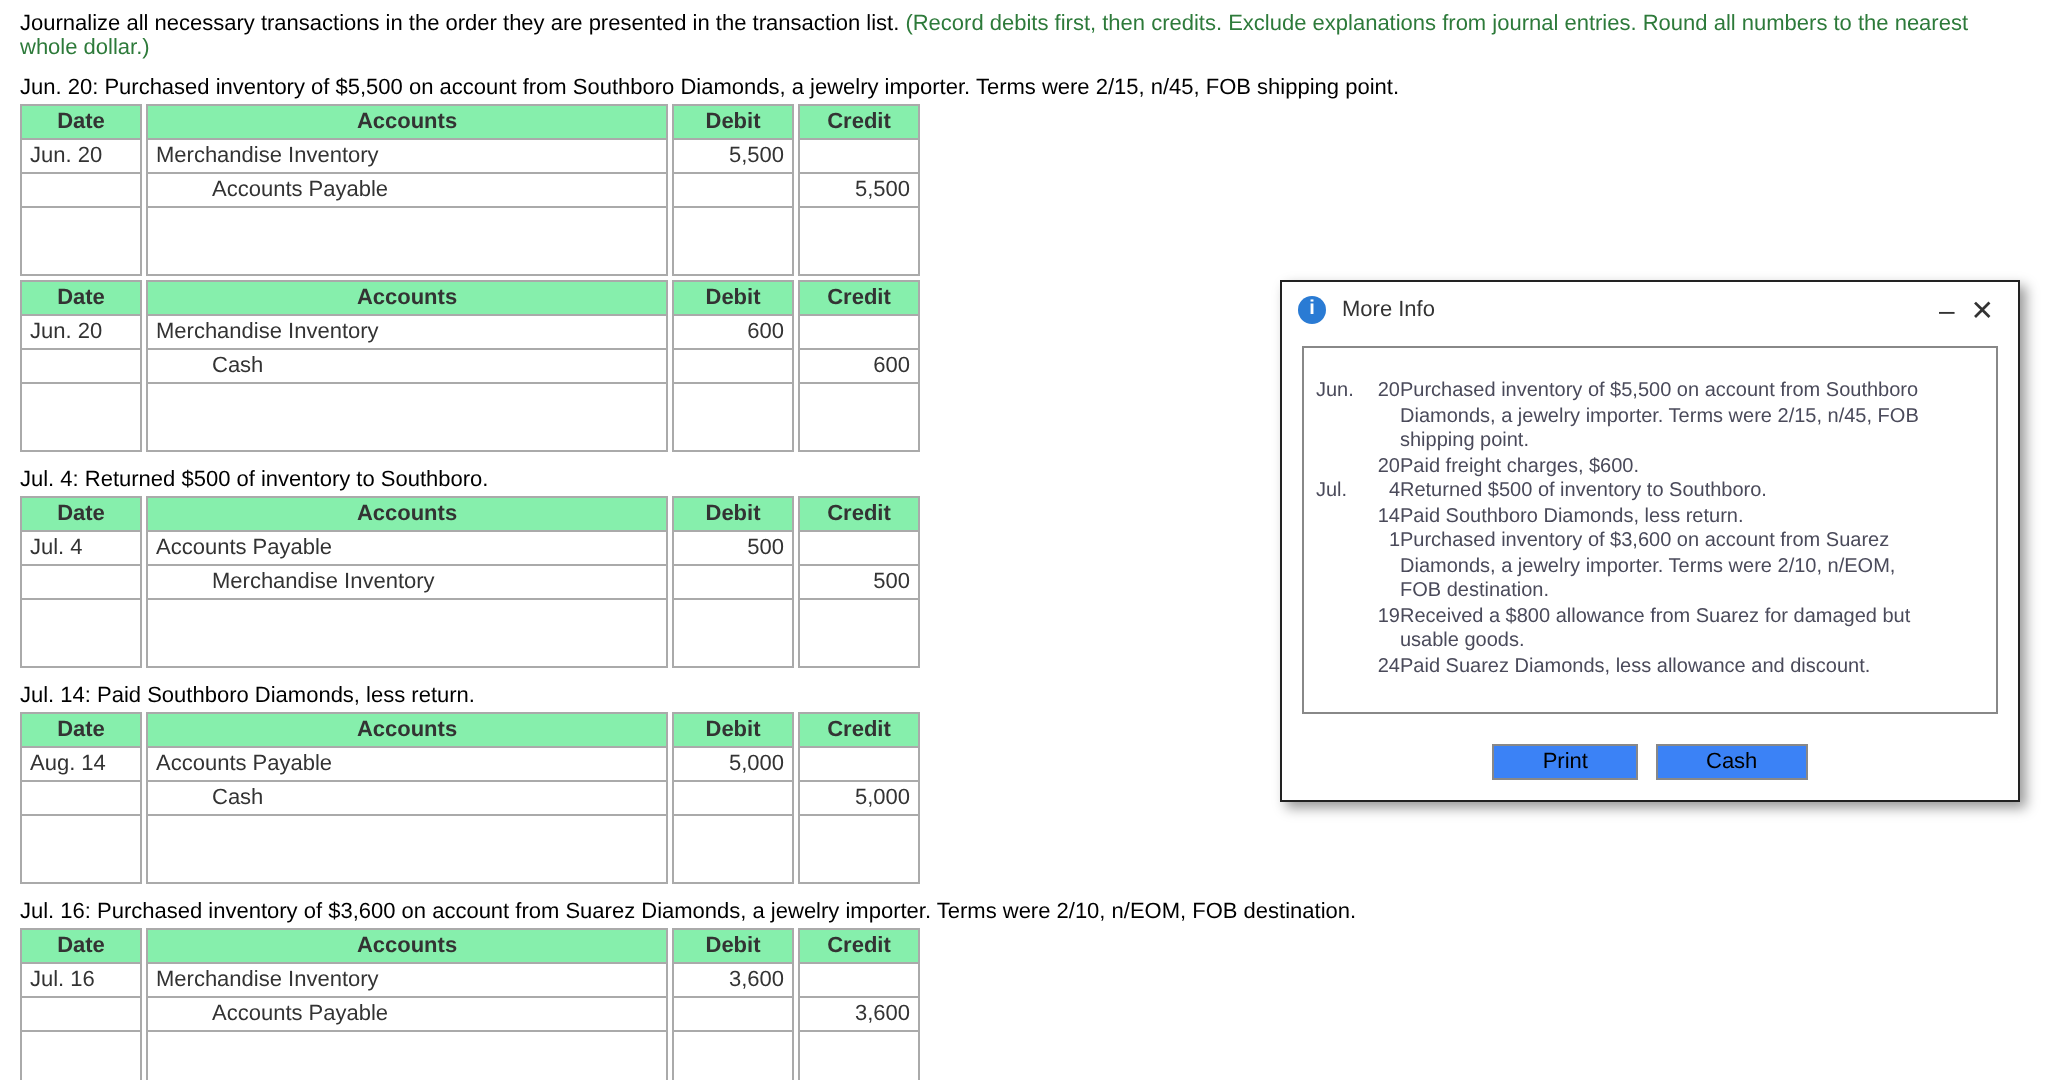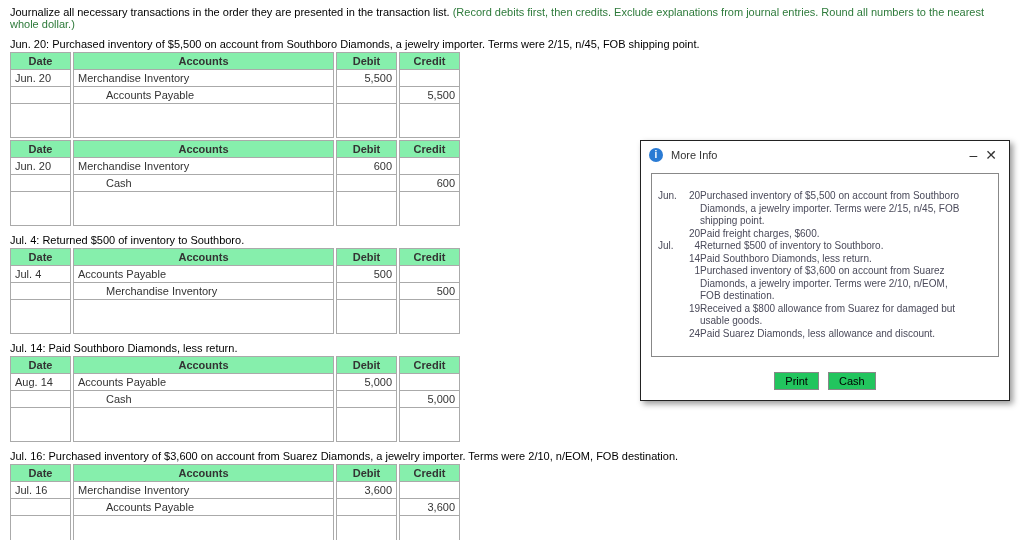--- a/index.html
+++ b/index.html
@@ -37,22 +37,22 @@
   .dialog .win-ctrl { font-size: 14px; padding: 0 4px; cursor: default; color:#333;}
   .dialog .content {
     margin: 4px 10px 11px 10px; border: 1px solid #888; padding: 16px 6px;
     font-size: 10px; line-height: 1.25; color: #4a4a5a;
   }
   .dialog .content .mon { display:inline-block; width:28px; vertical-align:top; }
   .dialog .content .day { display:inline-block; width:14px; text-align:right; vertical-align:top;}
   .dialog .content .evt { display:inline-block; width:270px; vertical-align:top;}
   .dialog .btnrow { text-align: center; padding: 4px 0 10px 0; }
   .dialog button {
-    font-size: 11px; padding: 2px 10px; margin: 0 3px;
-    background: #22c55e; border: 1px solid #888; cursor: pointer;
+    font-size: 11px; padding: 2px 24px; margin: 0 3px;
+    background: #3b82f6; border: 1px solid #888; cursor: pointer;
   }
 </style>
 </head>
 <body>
 
 <div class="intro">
   <span class="black">Journalize all necessary transactions in the order they are presented in the transaction list. </span>
   <span class="green">(Record debits first, then credits. Exclude explanations from journal entries. Round all numbers to the nearest whole dollar.)</span>
 </div>
 

